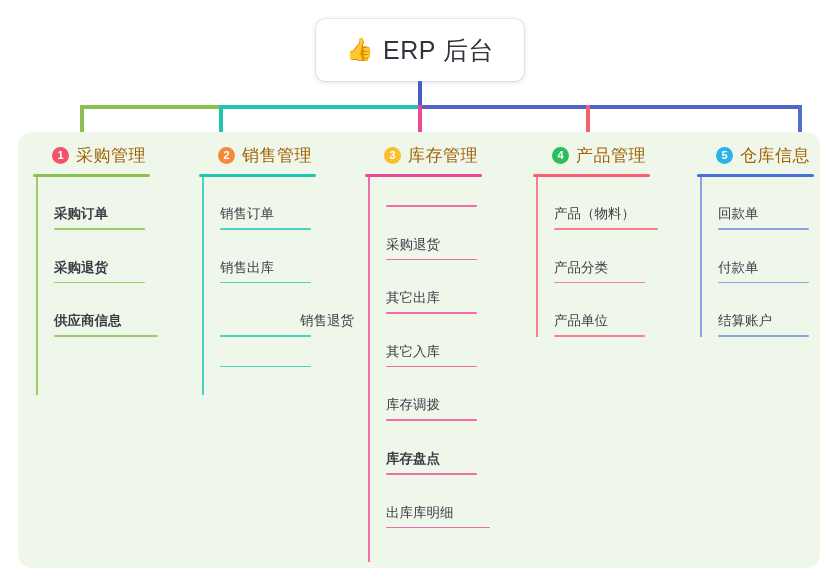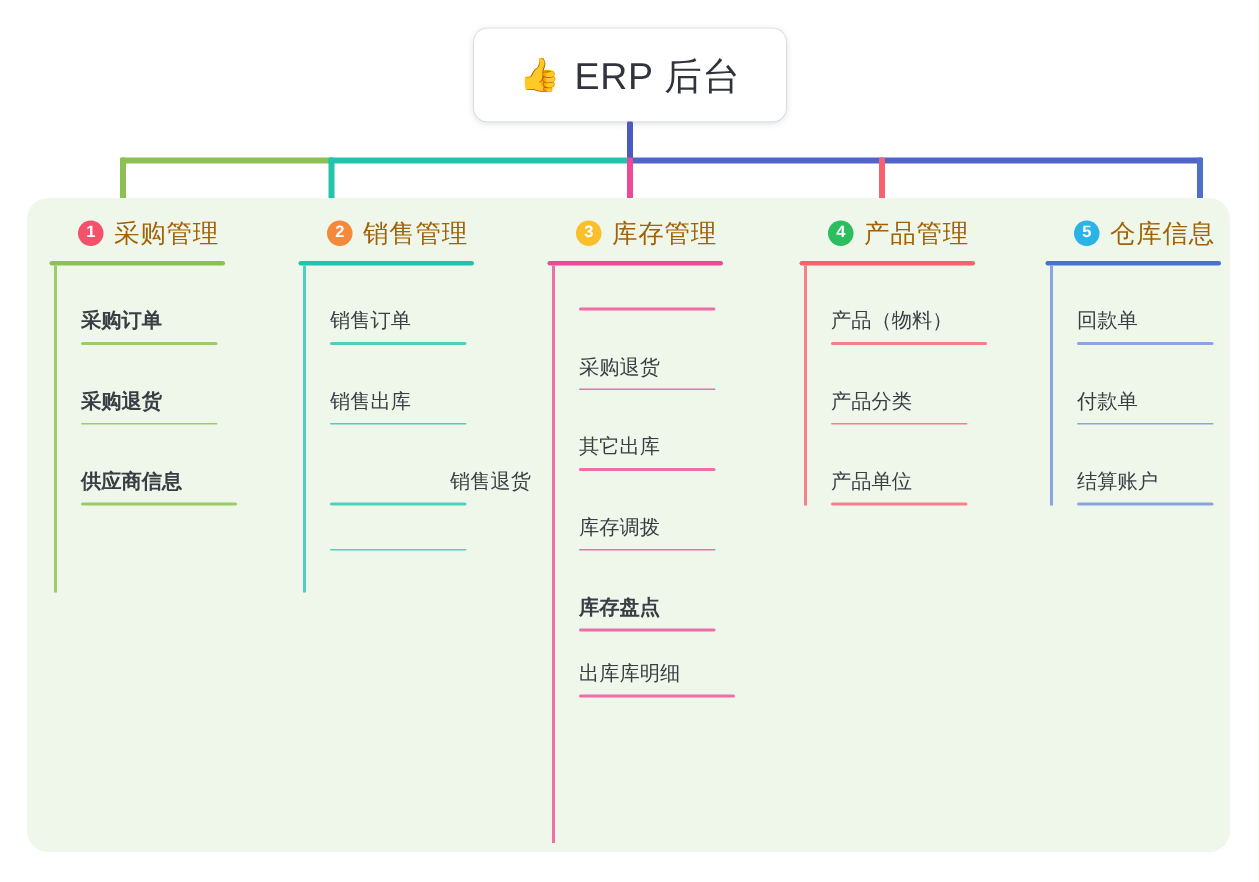--- a/index.html
+++ b/index.html
@@ -154,28 +154,32 @@
       </div>
       <div class="item" style="padding-top:29px;">
         <span class="item-label">采购退货</span>
         <div class="item-rule" style="background:#f06daa;width:91px;"></div>
       </div>
       <div class="item" style="padding-top:29px;">
         <span class="item-label">其它出库</span>
         <div class="item-rule" style="background:#f06daa;width:91px;"></div>
       </div>
       <div class="item" style="padding-top:29px;">
+        <span class="item-label">其它入库</span>
+        <div class="item-rule" style="background:#f06daa;width:91px;"></div>
+      </div>
+      <div class="item" style="padding-top:29px;">
         <span class="item-label">库存调拨</span>
         <div class="item-rule" style="background:#f06daa;width:91px;"></div>
       </div>
       <div class="item" style="padding-top:29px;font-weight:bold;">
         <span class="item-label">库存盘点</span>
         <div class="item-rule" style="background:#f06daa;width:91px;"></div>
       </div>
-      <div class="item" style="padding-top:19px;">
+      <div class="item" style="padding-top:29px;">
         <span class="item-label">出库库明细</span>
         <div class="item-rule" style="background:#f06daa;width:104px;"></div>
       </div>
     </div>
   </div>
 
   <div class="col" style="left:530px;width:165px;">
     <div class="col-head">
       <span class="badge" style="background:#2dbd5e;">4</span>
       <span class="col-title">产品管理</span>

